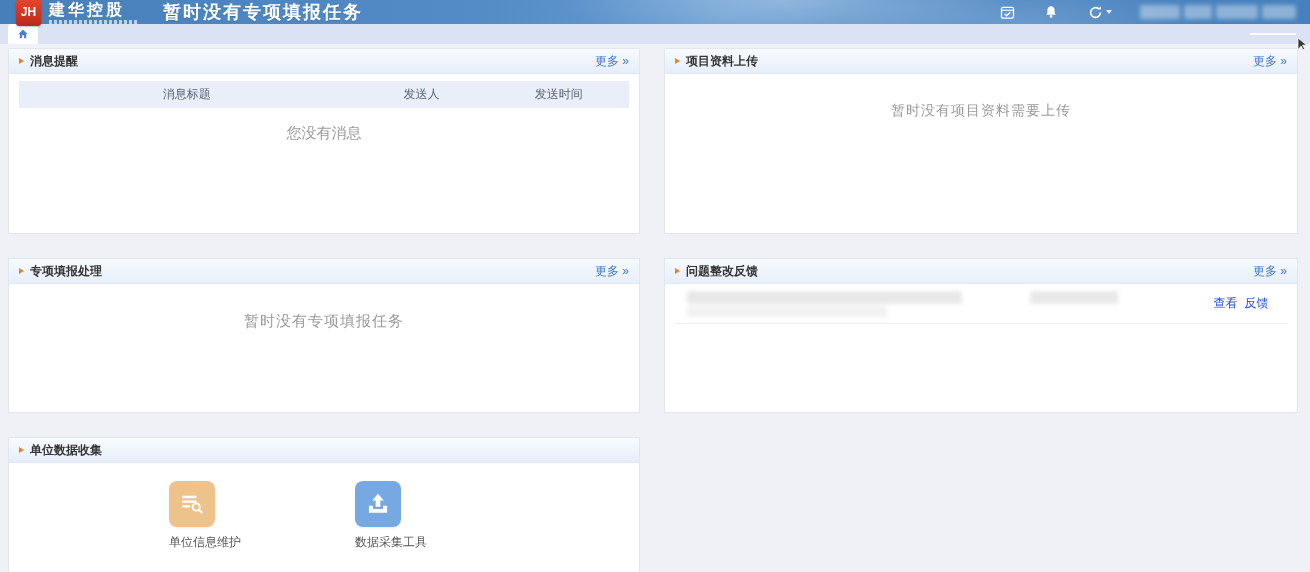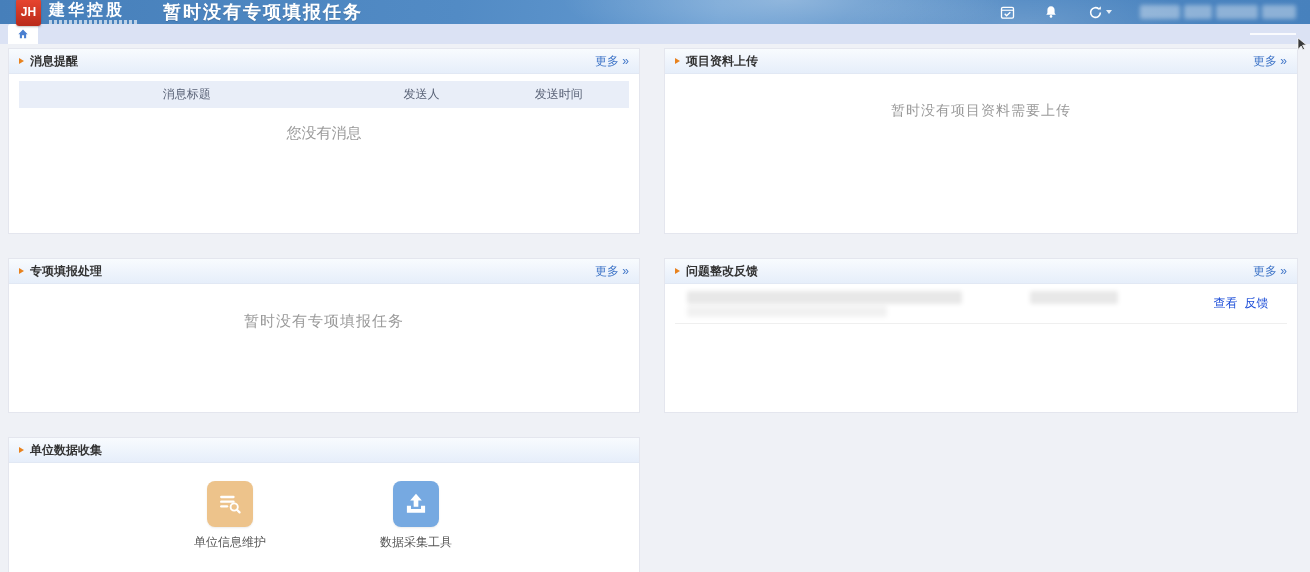--- a/index.html
+++ b/index.html
@@ -68,21 +68,21 @@
   .redact { position:absolute; background:rgba(0,0,0,.09); border-radius:2px; filter:blur(2px); }
   .rd1 { left:12px; top:7px; width:275px; height:13px; }
   .rd2 { left:12px; top:22px; width:200px; height:11px; background:rgba(0,0,0,.055); }
   .rd3 { left:58%; top:7px; width:88px; height:13px; }
   .ops { width:15%; margin-left:85%; display:flex; justify-content:center; gap:7px; }
   .op-link { font-size:12px; color:#1d4ed8; cursor:pointer;text-align:center; }
 
   .launch-row { display:flex; padding-top:18px; }
   .launch-row.left-pair { padding-left:160px; gap:64px; }
   .launch-row.centered { justify-content:center; }
-  .launcher { width:122px; display:flex; flex-direction:column; align-items:center; cursor:pointer; }
+  .launcher { width:122px; display:flex; flex-direction:column; cursor:pointer; }
   .tile { width:46px; height:46px; border-radius:8px; display:flex; align-items:center; justify-content:center;
     box-shadow:0 1px 2px rgba(0,0,0,.08); }
   .tile-orange { background:#edc38b; }
   .tile-blue   { background:#76a9e1; }
   .tile-salmon { background:#ee8d77; }
   .llabel { margin-top:7px; font-size:12px; color:#555; }
 </style>
 </head>
 <body>
 

